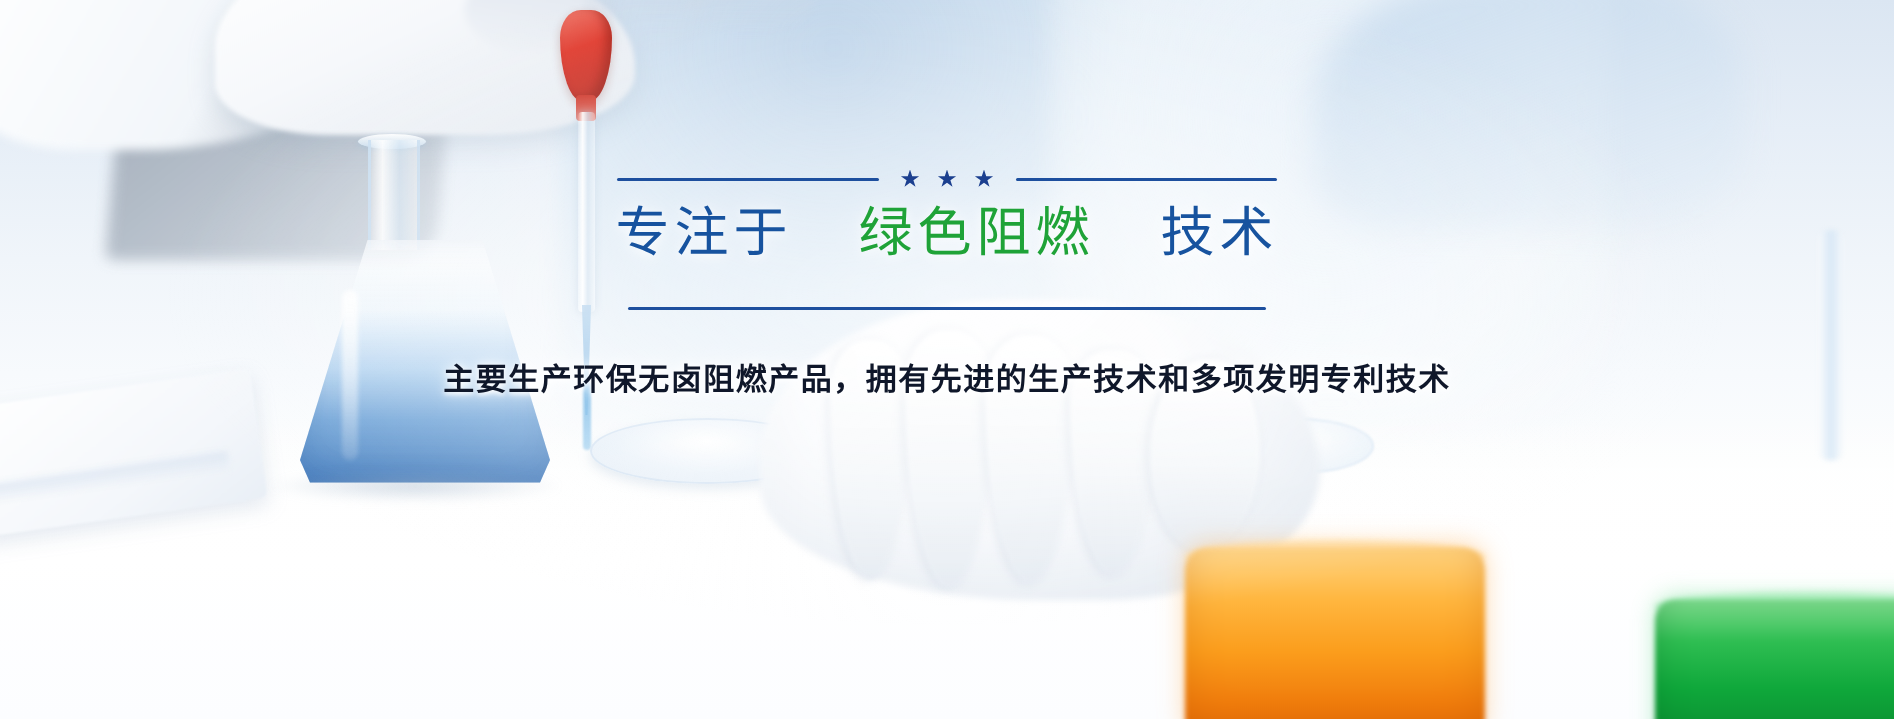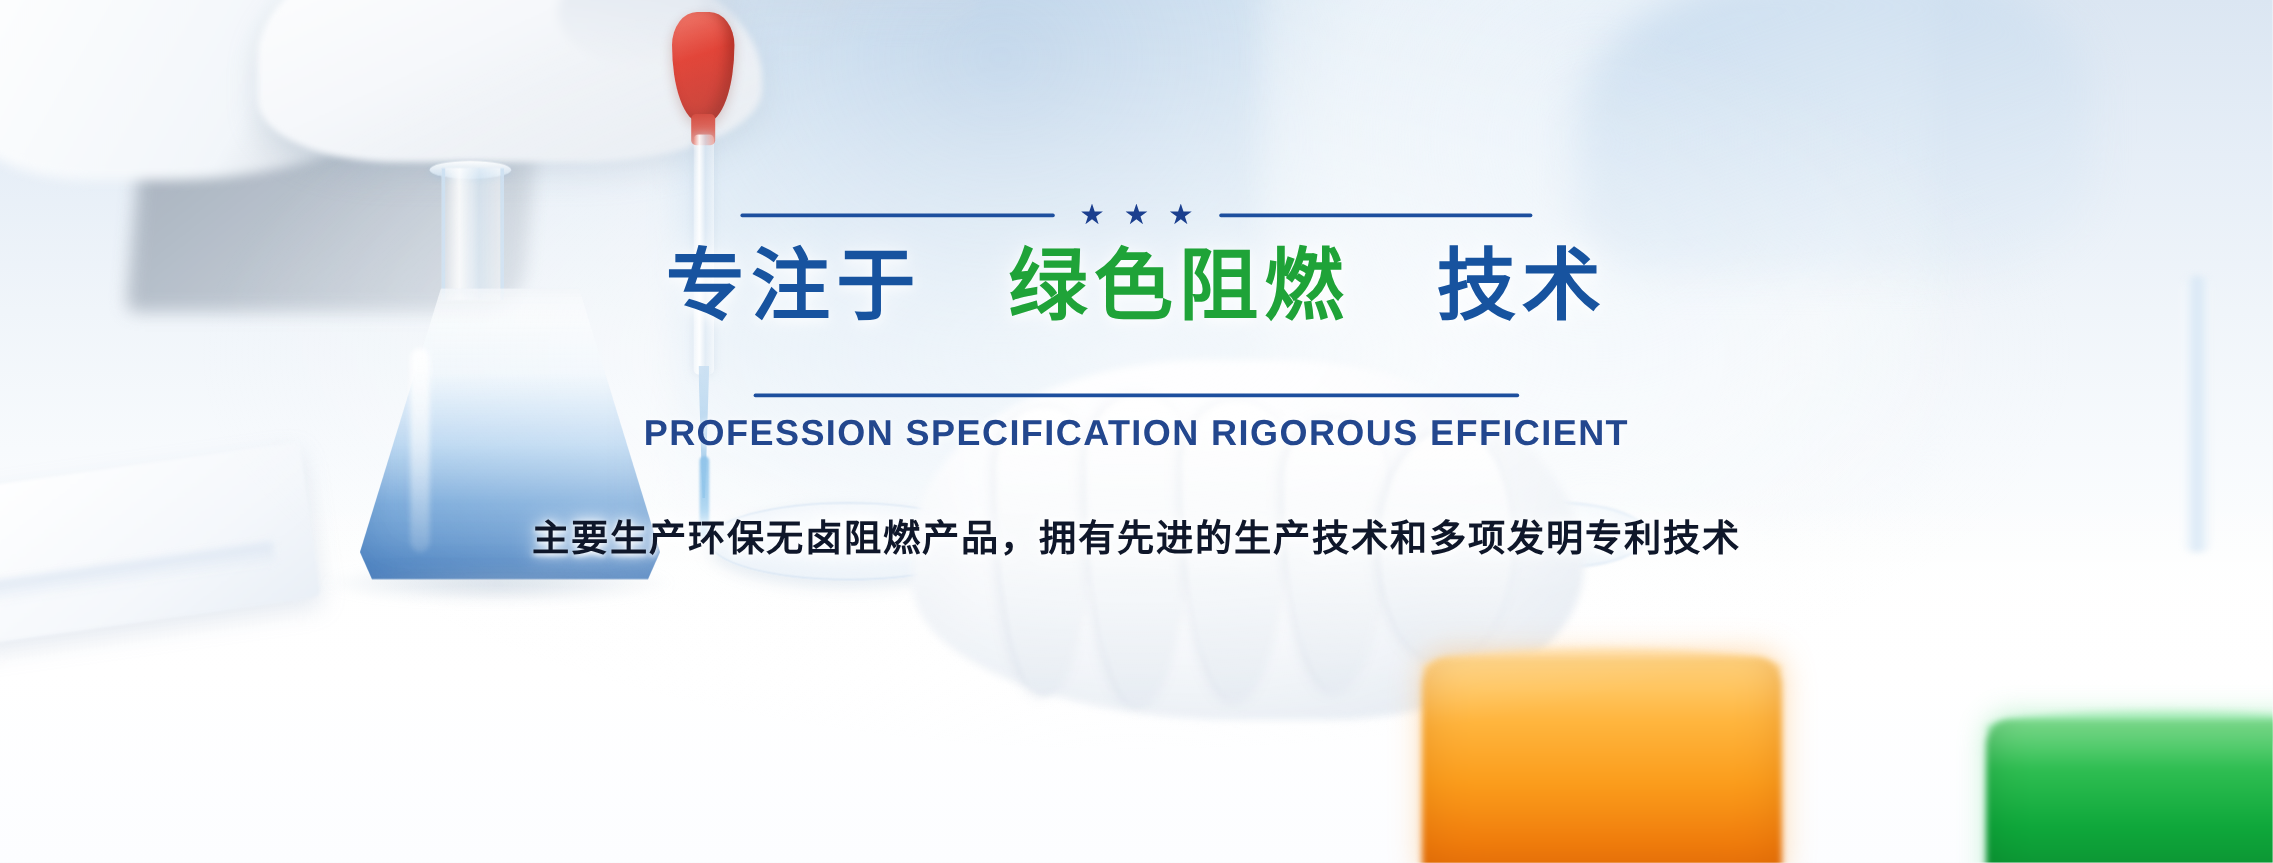--- a/index.html
+++ b/index.html
@@ -451,23 +451,23 @@
     width: 19px;
     height: 19px;
     background: #1b3f8f;
     display: block;
     clip-path: polygon(50% 0%, 61.8% 35%, 98% 35%, 68% 57%, 79% 91%, 50% 70%, 21% 91%, 32% 57%, 2% 35%, 38.2% 35%);
   }
 
   
   .headline {
     margin-top: 14px;
-    font-size: 66px;
+    font-size: 54px;
     line-height: 1.05;
-    font-weight: 700;
+    font-weight: 400;
     letter-spacing: 5px;
     white-space: nowrap;
     text-shadow: 0 2px 10px rgba(255,255,255,0.85), 0 0 26px rgba(255,255,255,0.7);
   }
   .hl-blue  { color: #17539f; }
   .hl-green { color: #1fa338; }
   .hl-gap   { display: inline-block; width: 26px; }
 
   
   .underline {
@@ -575,18 +575,17 @@
     <h1 class="headline">
       <span class="hl-blue">专注于</span>
       <span class="hl-gap"></span>
       <span class="hl-green">绿色阻燃</span>
       <span class="hl-gap"></span>
       <span class="hl-blue">技术</span>
     </h1>
 
     <div class="underline"></div>
 
-    <div class="subtitle-en">PROFESSION SPECIFICATION RIGOROUS EFFICIENT</div>
 
     <div class="tagline-cn">主要生产环保无卤阻燃产品，拥有先进的生产技术和多项发明专利技术</div>
 
   </div>
 </div>
 
 </body></html>

